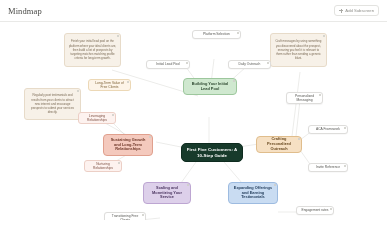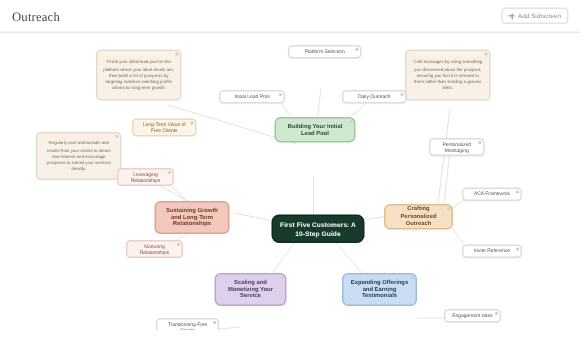--- a/index.html
+++ b/index.html
@@ -94,21 +94,21 @@
     width: 1.6px; height: 1.6px; border-radius: 50%;
     background: #cfcfc9;
   }
 </style>
 </head>
 <body>
 
 <div id="app">
 
   <div id="topbar">
-    <div id="apptitle">Outreach</div>
+    <div id="apptitle">Mindmap</div>
     <div id="addsub">
       <span class="plusicon"></span>
       <span>Add Subscreen</span>
     </div>
   </div>
 
   <div id="canvas">
 
     <svg id="edges" viewBox="0 0 387 198" preserveAspectRatio="none">
       <g stroke="#d9d9d5" stroke-width="0.5" fill="none">

